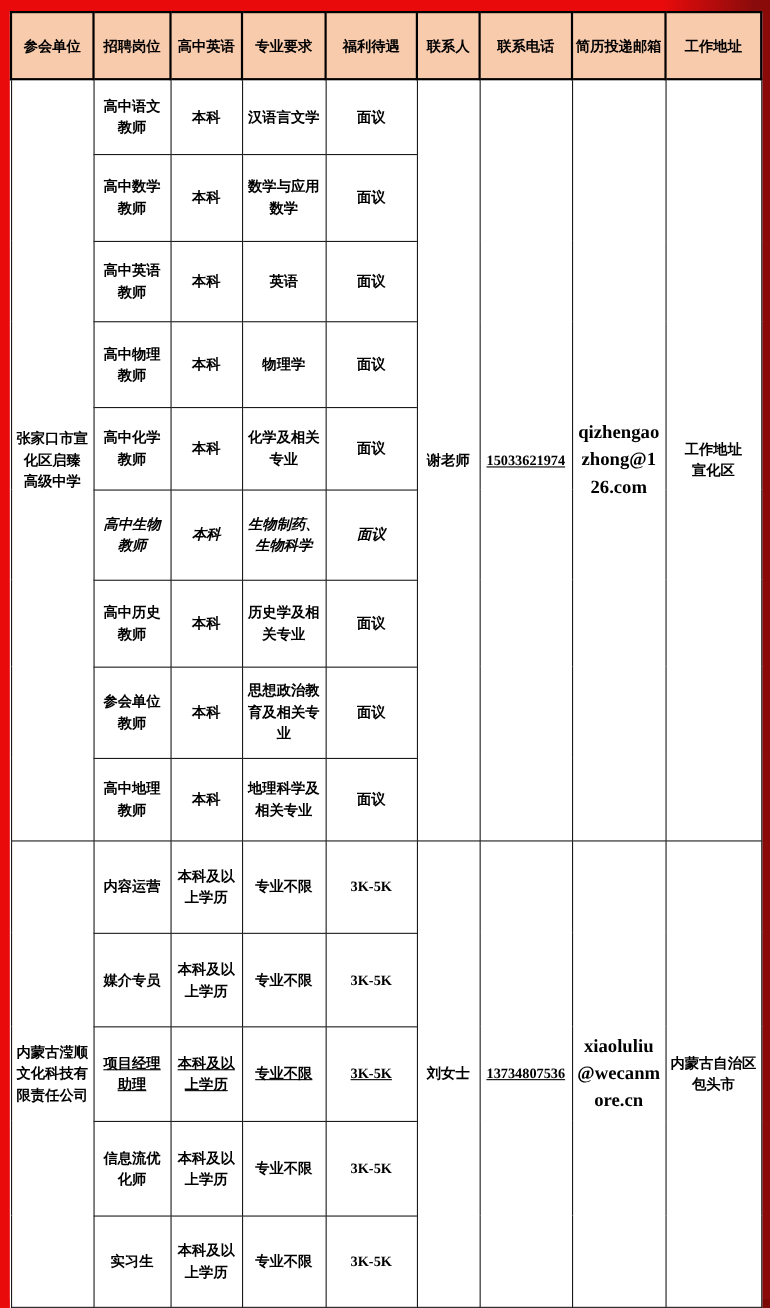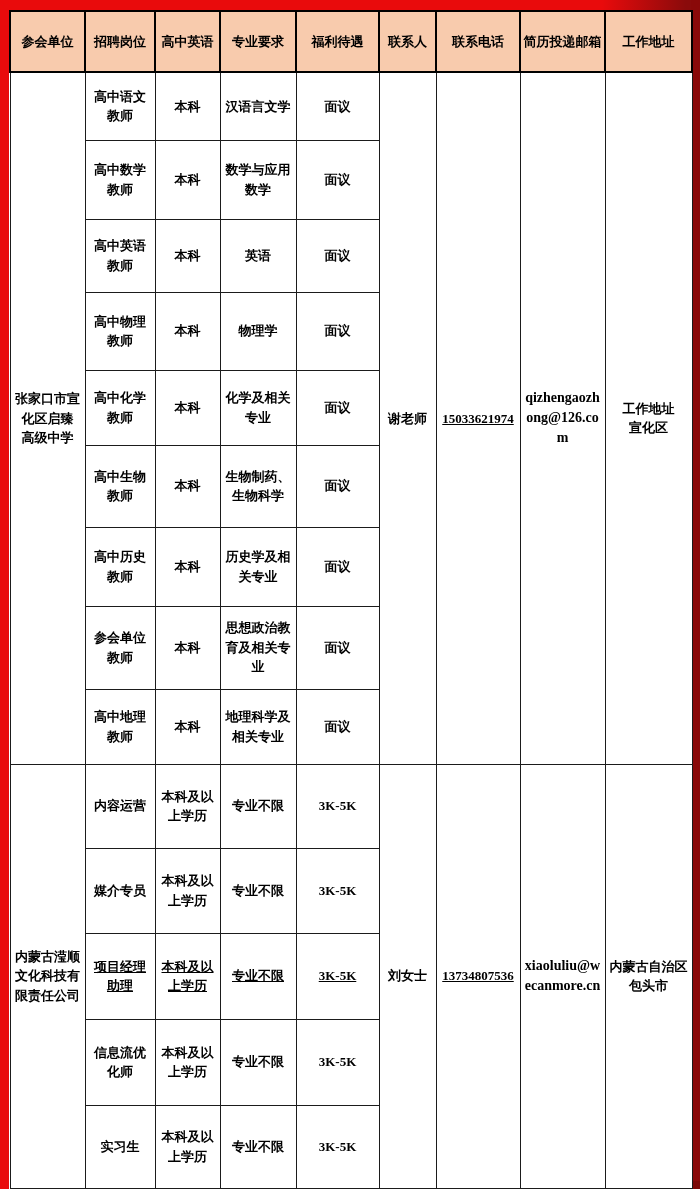--- a/index.html
+++ b/index.html
@@ -47,21 +47,21 @@
     font-weight: bold;
     color: #000000;
     line-height: 1.5;
     white-space: pre-line;
     padding: 2px 4px;
     overflow: hidden;
   }
   table.jobs td.email {
     white-space: normal;
     word-break: break-all;
-    font-size: 14px;
+    font-size: 17px;
     line-height: 1.45;
   }
   table.jobs td.phone { font-size: 13px; text-decoration: underline; }
 </style>
 </head>
 <body>
 
 <div class="page">
   <div class="border-top"></div>
   <div class="border-left"></div>
@@ -132,21 +132,21 @@
           <td class="salary">面议</td>
         </tr>
         <tr style="height: 75px;">
           <td class="pos">高中化学
 教师</td>
           <td class="edu">本科</td>
           <td class="major">化学及相关
 专业</td>
           <td class="salary">面议</td>
         </tr>
-        <tr style="height: 82px;">
+        <tr style="height: 82px; font-style: italic;">
           <td class="pos">高中生物
 教师</td>
           <td class="edu">本科</td>
           <td class="major">生物制药、
 生物科学</td>
           <td class="salary">面议</td>
         </tr>
         <tr style="height: 79px;">
           <td class="pos">高中历史
 教师</td>

